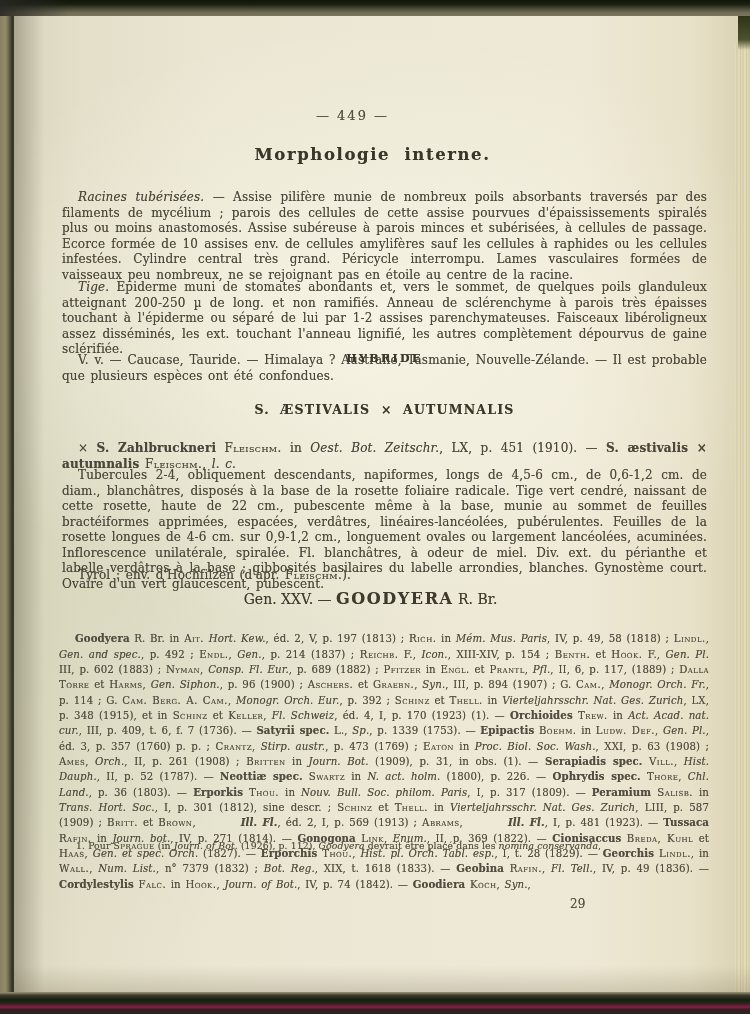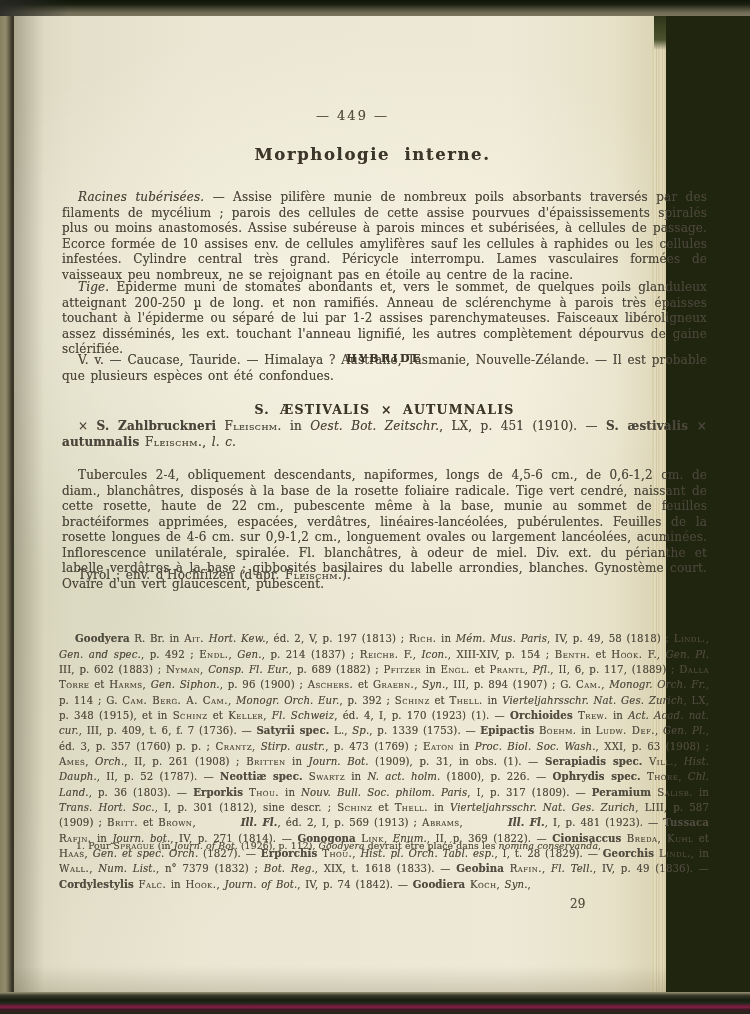--- a/index.html
+++ b/index.html
@@ -21,21 +21,21 @@
   }
   .edge-bottom{
     position:absolute;left:0;top:992px;width:750px;height:22px;
     background:linear-gradient(180deg,#9a9378 0%,#39392a 16%,#161d10 36%,#23291a 52%,#6c1a3a 62%,#7c2040 70%,#3a1a22 80%,#23291a 100%);
   }
   .edge-left{
     position:absolute;left:0;top:16px;width:14px;height:976px;
     background:linear-gradient(90deg,#85805f 0%,#948c6c 38%,#6b664e 62%,#403d2d 82%,#2f2d21 94%,#4c483a 100%);
   }
   .page{
-    position:absolute;left:14px;top:16px;width:652px;height:976px;
+    position:absolute;left:14px;top:16px;width:736px;height:976px;
     background:
       radial-gradient(620px 420px at 47% 32%, rgba(255,252,240,.55), rgba(255,252,240,0) 72%),
       radial-gradient(420px 520px at 16% 58%, rgba(168,180,138,.16), rgba(168,180,138,0) 70%),
       linear-gradient(90deg,#d8d4bc 0%,#e3dfc9 9%,#eae6d2 28%,#ece8d5 55%,#eee9d6 76%,#e7e1c8 92%,#d8d0b0 100%);
   }
   .gutter-shadow{
     position:absolute;left:0;top:0;width:30px;height:100%;
     background:linear-gradient(90deg,rgba(62,57,38,.30),rgba(62,57,38,0));
   }
   .page-stack-right{
@@ -59,21 +59,21 @@
   .ind{text-indent:16px;}
 
   .pgnum-top{top:92px;font-size:13px;letter-spacing:2px;color:#55503f;transform:translateX(-32px);}
   .h-morph{top:129px;font-size:16.5px;font-weight:700;letter-spacing:1.6px;word-spacing:7px;color:#3a362a;transform:translateX(-12px);}
   .body-p{font-size:12px;line-height:15.5px;word-spacing:1.6px;letter-spacing:.15px;}
   .p-racines{top:162px;}
   .p-tige{top:252px;}
   .p-vv{top:325px;}
   .h-hybride{top:336px;font-size:11px;font-weight:700;letter-spacing:2.4px;color:#3a362a;}
   .h-aest{top:386px;font-size:12.5px;font-weight:700;letter-spacing:1.2px;word-spacing:5px;color:#3a362a;}
-  .p-zahl{top:391px;}
+  .p-zahl{top:413px;}
   .p-tub{top:440px;}
   .p-tyrol{top:540px;text-indent:16px;text-align:left;}
   .h-gen{top:573px;font-size:14px;color:#3e3a2e;transform:translateX(-14px);}
   .bib{top:605px;left:45px;width:650px;font-size:10.2px;line-height:15.35px;word-spacing:1.3px;letter-spacing:.1px;color:#504c41;}
   .footnote{top:824px;left:48px;width:640px;font-size:9.3px;letter-spacing:.1px;color:#55503f;text-indent:14px;}
   .pgnum-bottom{top:881px;left:556px;font-size:12px;color:#55503f;}
 
   .st-i{font-style:italic;}
   .st-b{font-weight:700;}
   .st-bi{font-weight:700;font-style:italic;margin-left:40px;}
@@ -104,20 +104,21 @@
     <div class="tx col center h-hybride">HYBRIDE</div>
 
     <div class="tx col center h-aest">S. ÆSTIVALIS  ×  AUTUMNALIS</div>
 
     <p class="tx col just ind body-p p-zahl"><span>× </span><span class="st-b">S. Zahlbruckneri</span><span> </span><span class="st-sc">Fleischm.</span><span> in </span><span class="st-i">Oest. Bot. Zeitschr.</span><span>, LX, p. 451 (1910). — </span><span class="st-b">S. æstivalis × autumnalis</span><span> </span><span class="st-sc">Fleischm.</span><span>, </span><span class="st-i">l. c.</span></p>
 
     <p class="tx col just ind body-p p-tub"><span>Tubercules 2-4, obliquement descendants, napiformes, longs de 4,5-6 cm., de 0,6-1,2 cm. de diam., blanchâtres, disposés à la base de la rosette foliaire radicale. Tige vert cendré, naissant de cette rosette, haute de 22 cm., pubescente même à la base, munie au sommet de feuilles bractéiformes apprimées, espacées, verdâtres, linéaires-lancéolées, pubérulentes. Feuilles de la rosette longues de 4-6 cm. sur 0,9-1,2 cm., longuement ovales ou largement lancéolées, acuminées. Inflorescence unilatérale, spiralée. Fl. blanchâtres, à odeur de miel. Div. ext. du périanthe et labelle verdâtres à la base ; gibbosités basilaires du labelle arrondies, blanches. Gynostème court. Ovaire d'un vert glaucescent, pubescent.</span></p>
 
     <p class="tx col body-p p-tyrol"><span>Tyrol : env. d'Hochfilzen (d'apr. </span><span class="st-sc">Fleischm.</span><span>).</span></p>
 
+    <div class="tx col center h-gen"><span>Gen. XXV. — </span><span class="st-big">GOODYERA</span><span> R. Br.</span></div>
 
     <p class="tx just ind bib"><span class="st-b">Goodyera</span><span> R. Br. in </span><span class="st-sc">Ait.</span><span> </span><span class="st-i">Hort. Kew.</span><span>, éd. 2, V, p. 197 (1813) ; </span><span class="st-sc">Rich.</span><span> in </span><span class="st-i">Mém. Mus. Paris</span><span>, IV, p. 49, 58 (1818) ; </span><span class="st-sc">Lindl.</span><span>, </span><span class="st-i">Gen. and spec.</span><span>, p. 492 ; </span><span class="st-sc">Endl.</span><span>, </span><span class="st-i">Gen.</span><span>, p. 214 (1837) ; </span><span class="st-sc">Reichb.</span><span> F., </span><span class="st-i">Icon.</span><span>, XIII-XIV, p. 154 ; </span><span class="st-sc">Benth.</span><span> et </span><span class="st-sc">Hook.</span><span> F., </span><span class="st-i">Gen. Pl.</span><span> III, p. 602 (1883) ; </span><span class="st-sc">Nyman</span><span>, </span><span class="st-i">Consp. Fl. Eur.</span><span>, p. 689 (1882) ; </span><span class="st-sc">Pfitzer</span><span> in </span><span class="st-sc">Engl.</span><span> et </span><span class="st-sc">Prantl</span><span>, </span><span class="st-i">Pfl.</span><span>, II, 6, p. 117, (1889) ; </span><span class="st-sc">Dalla Torre</span><span> et </span><span class="st-sc">Harms</span><span>, </span><span class="st-i">Gen. Siphon.</span><span>, p. 96 (1900) ; </span><span class="st-sc">Aschers.</span><span> et </span><span class="st-sc">Graebn.</span><span>, </span><span class="st-i">Syn.</span><span>, III, p. 894 (1907) ; G. </span><span class="st-sc">Cam.</span><span>, </span><span class="st-i">Monogr. Orch. Fr.</span><span>, p. 114 ; G. </span><span class="st-sc">Cam. Berg. A. Cam.</span><span>, </span><span class="st-i">Monogr. Orch. Eur.</span><span>, p. 392 ; </span><span class="st-sc">Schinz</span><span> et </span><span class="st-sc">Thell.</span><span> in </span><span class="st-i">Vierteljahrsschr. Nat. Ges. Zurich</span><span>, LX, p. 348 (1915), et in </span><span class="st-sc">Schinz</span><span> et </span><span class="st-sc">Keller</span><span>, </span><span class="st-i">Fl. Schweiz</span><span>, éd. 4, I, p. 170 (1923) (1). — </span><span class="st-b">Orchioides</span><span> </span><span class="st-sc">Trew.</span><span> in </span><span class="st-i">Act. Acad. nat. cur.</span><span>, III, p. 409, t. 6, f. 7 (1736). — </span><span class="st-b">Satyrii spec.</span><span> L., </span><span class="st-i">Sp.</span><span>, p. 1339 (1753). — </span><span class="st-b">Epipactis</span><span> </span><span class="st-sc">Boehm.</span><span> in </span><span class="st-sc">Ludw. Def.</span><span>, </span><span class="st-i">Gen. Pl.</span><span>, éd. 3, p. 357 (1760) p. p. ; </span><span class="st-sc">Crantz</span><span>, </span><span class="st-i">Stirp. austr.</span><span>, p. 473 (1769) ; </span><span class="st-sc">Eaton</span><span> in </span><span class="st-i">Proc. Biol. Soc. Wash.</span><span>, XXI, p. 63 (1908) ; </span><span class="st-sc">Ames</span><span>, </span><span class="st-i">Orch.</span><span>, II, p. 261 (1908) ; </span><span class="st-sc">Britten</span><span> in </span><span class="st-i">Journ. Bot.</span><span> (1909), p. 31, in obs. (1). — </span><span class="st-b">Serapiadis spec.</span><span> </span><span class="st-sc">Vill.</span><span>, </span><span class="st-i">Hist. Dauph.</span><span>, II, p. 52 (1787). — </span><span class="st-b">Neottiæ spec.</span><span> </span><span class="st-sc">Swartz</span><span> in </span><span class="st-i">N. act. holm.</span><span> (1800), p. 226. — </span><span class="st-b">Ophrydis spec.</span><span> </span><span class="st-sc">Thore</span><span>, </span><span class="st-i">Chl. Land.</span><span>, p. 36 (1803). — </span><span class="st-b">Erporkis</span><span> </span><span class="st-sc">Thou.</span><span> in </span><span class="st-i">Nouv. Bull. Soc. philom. Paris</span><span>, I, p. 317 (1809). — </span><span class="st-b">Peramium</span><span> </span><span class="st-sc">Salisb.</span><span> in </span><span class="st-i">Trans. Hort. Soc.</span><span>, I, p. 301 (1812), sine descr. ; </span><span class="st-sc">Schinz</span><span> et </span><span class="st-sc">Thell.</span><span> in </span><span class="st-i">Vierteljahrsschr. Nat. Ges. Zurich</span><span>, LIII, p. 587 (1909) ; </span><span class="st-sc">Britt.</span><span> et </span><span class="st-sc">Brown</span><span>, </span><span class="st-bi">Ill. Fl.</span><span>, éd. 2, I, p. 569 (1913) ; </span><span class="st-sc">Abrams</span><span>, </span><span class="st-bi">Ill. Fl.</span><span>, I, p. 481 (1923). — </span><span class="st-b">Tussaca</span><span> </span><span class="st-sc">Rafin.</span><span> in </span><span class="st-i">Journ. bot.</span><span>, IV, p. 271 (1814). — </span><span class="st-b">Gonogona</span><span> </span><span class="st-sc">Link</span><span>, </span><span class="st-i">Enum.</span><span>, II, p. 369 (1822). — </span><span class="st-b">Cionisaccus</span><span> </span><span class="st-sc">Breda, Kuhl</span><span> et </span><span class="st-sc">Haas</span><span>, </span><span class="st-i">Gen. et spec. Orch.</span><span> (1827). — </span><span class="st-b">Erporchis</span><span> </span><span class="st-sc">Thou.</span><span>, </span><span class="st-i">Hist. pl. Orch. Tabl. esp.</span><span>, I, t. 28 (1829). — </span><span class="st-b">Georchis</span><span> </span><span class="st-sc">Lindl.</span><span>, in </span><span class="st-sc">Wall.</span><span>, </span><span class="st-i">Num. List.</span><span>, n° 7379 (1832) ; </span><span class="st-i">Bot. Reg.</span><span>, XIX, t. 1618 (1833). — </span><span class="st-b">Geobina</span><span> </span><span class="st-sc">Rafin.</span><span>, </span><span class="st-i">Fl. Tell.</span><span>, IV, p. 49 (1836). — </span><span class="st-b">Cordylestylis</span><span> </span><span class="st-sc">Falc.</span><span> in </span><span class="st-sc">Hook.</span><span>, </span><span class="st-i">Journ. of Bot.</span><span>, IV, p. 74 (1842). — </span><span class="st-b">Goodiera</span><span> </span><span class="st-sc">Koch</span><span>, </span><span class="st-i">Syn.</span><span>,</span></p>
 
     <div class="tx footnote"><span>1. Pour </span><span class="st-sc">Sprague</span><span> (in </span><span class="st-i">Journ. of Bot.</span><span> (1926), p. 112), </span><span class="st-i">Goodyera</span><span> devrait être placé dans les </span><span class="st-i">nomina conservanda</span><span>,</span></div>
 
     <div class="tx pgnum-bottom">29</div>
   </div>
 
   <div class="edge-top"></div>
   <div class="edge-top-darkleft"></div>

